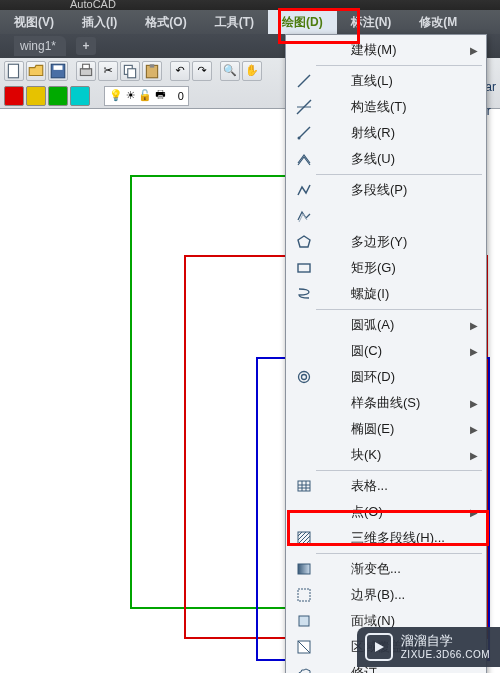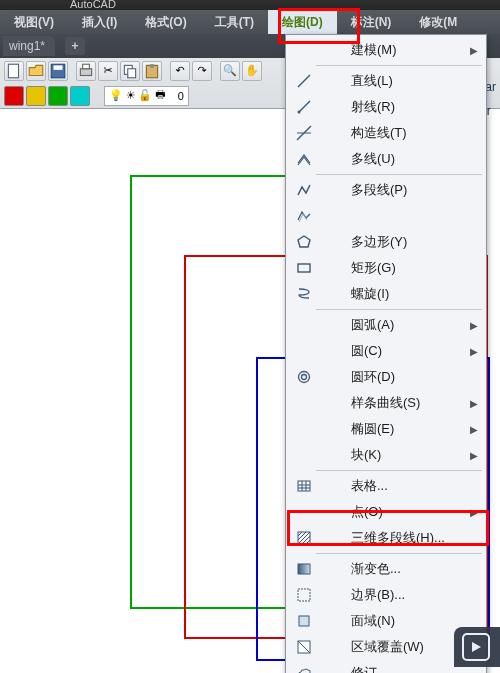--- a/index.html
+++ b/index.html
@@ -69,21 +69,21 @@
   .tab-row {
     height: 24px;
     background: linear-gradient(#454a52, #3b4047);
     display: flex;
     align-items: center;
     color: #c9cdd3;
     font-size: 12px;
   }
   .doc-tab {
     height: 20px;
-    margin-left: 3px;
+    margin-left: 14px;
     padding: 0 10px 0 6px;
     display: flex;
     align-items: center;
     background: #4c5159;
     border-top-right-radius: 6px;
     border-bottom-right-radius: 0;
     position: relative;
   }
   .tab-plus {
     margin-left: 10px;
@@ -375,34 +375,34 @@
     <span class="dd-icon">
         <svg viewBox="0 0 16 16">
           <line x1="2" y1="14" x2="14" y2="2" stroke="#3a5a78" stroke-width="1.5"></line>
         </svg>
       </span>
     <span class="dd-label">直线(L)</span>
   </div>
   <div class="dd-item">
     <span class="dd-icon">
         <svg viewBox="0 0 16 16">
+          <line x1="1" y1="15" x2="15" y2="1" stroke="#3a5a78" stroke-width="1.5"></line>
+          <line x1="1" y1="8" x2="15" y2="8" stroke="#3a5a78" stroke-width="1"></line>
+        </svg>
+      </span>
+    <span class="dd-label">构造线(T)</span>
+  </div>
+  <div class="dd-item">
+    <span class="dd-icon">
+        <svg viewBox="0 0 16 16">
           <line x1="3" y1="13" x2="14" y2="2" stroke="#3a5a78" stroke-width="1.5"></line>
           <circle cx="3" cy="13" r="1.5" fill="#3a5a78"></circle>
         </svg>
       </span>
     <span class="dd-label">射线(R)</span>
-  </div>
-  <div class="dd-item">
-    <span class="dd-icon">
-        <svg viewBox="0 0 16 16">
-          <line x1="1" y1="15" x2="15" y2="1" stroke="#3a5a78" stroke-width="1.5"></line>
-          <line x1="1" y1="8" x2="15" y2="8" stroke="#3a5a78" stroke-width="1"></line>
-        </svg>
-      </span>
-    <span class="dd-label">构造线(T)</span>
   </div>
   <div class="dd-item">
     <span class="dd-icon">
         <svg viewBox="0 0 16 16">
           <path d="M2 12 L8 4 L14 12" fill="none" stroke="#3a5a78" stroke-width="1.2"></path>
           <path d="M2 14 L8 6 L14 14" fill="none" stroke="#3a5a78" stroke-width="1.2"></path>
         </svg>
       </span>
     <span class="dd-label">多线(U)</span>
   </div>
@@ -574,13 +574,17 @@
 
 <div class="red-box-menu"></div>
 <div class="red-box-hatch"></div>
 
 <div class="watermark">
   <div class="wm-play">
     <svg width="12" height="12" viewBox="0 0 12 12">
         <polygon points="2,1 11,6 2,11" fill="#e9eef5"></polygon>
       </svg>
   </div>
+  <div class="wm-text">
+    <span>溜溜自学</span>
+    <span class="wm-url">ZIXUE.3D66.COM</span>
+  </div>
 </div>
 
 </body></html>

